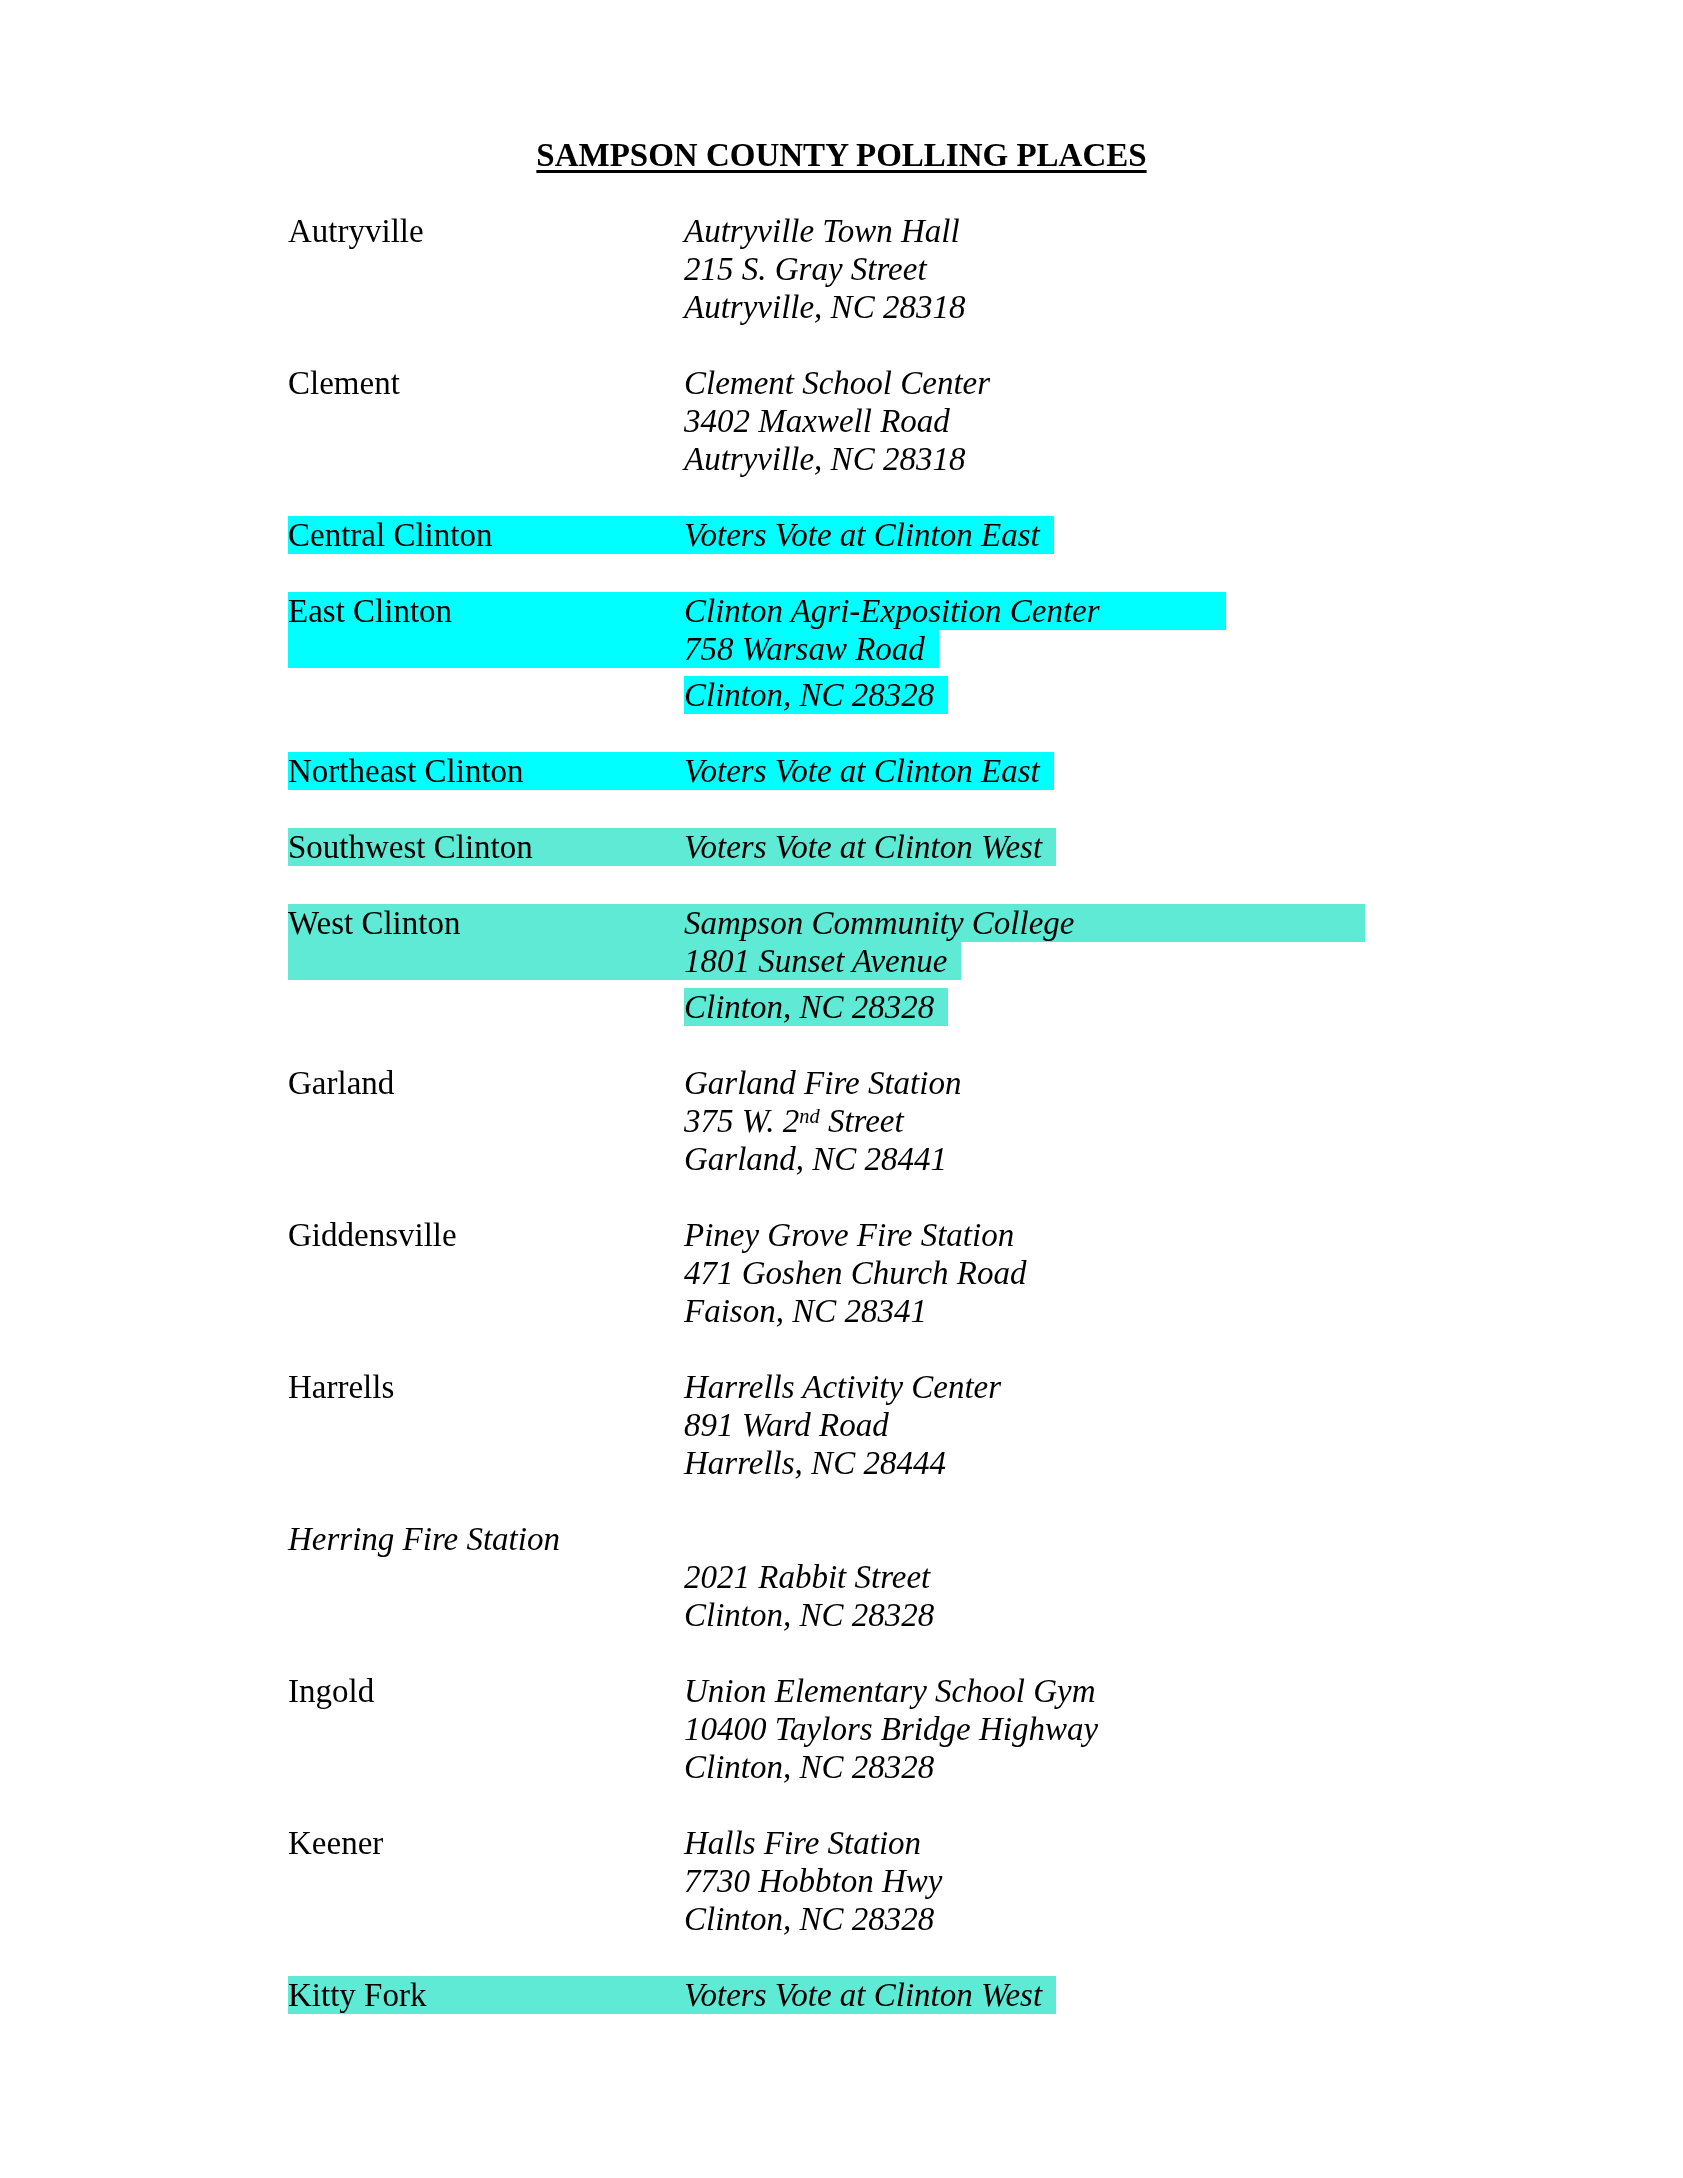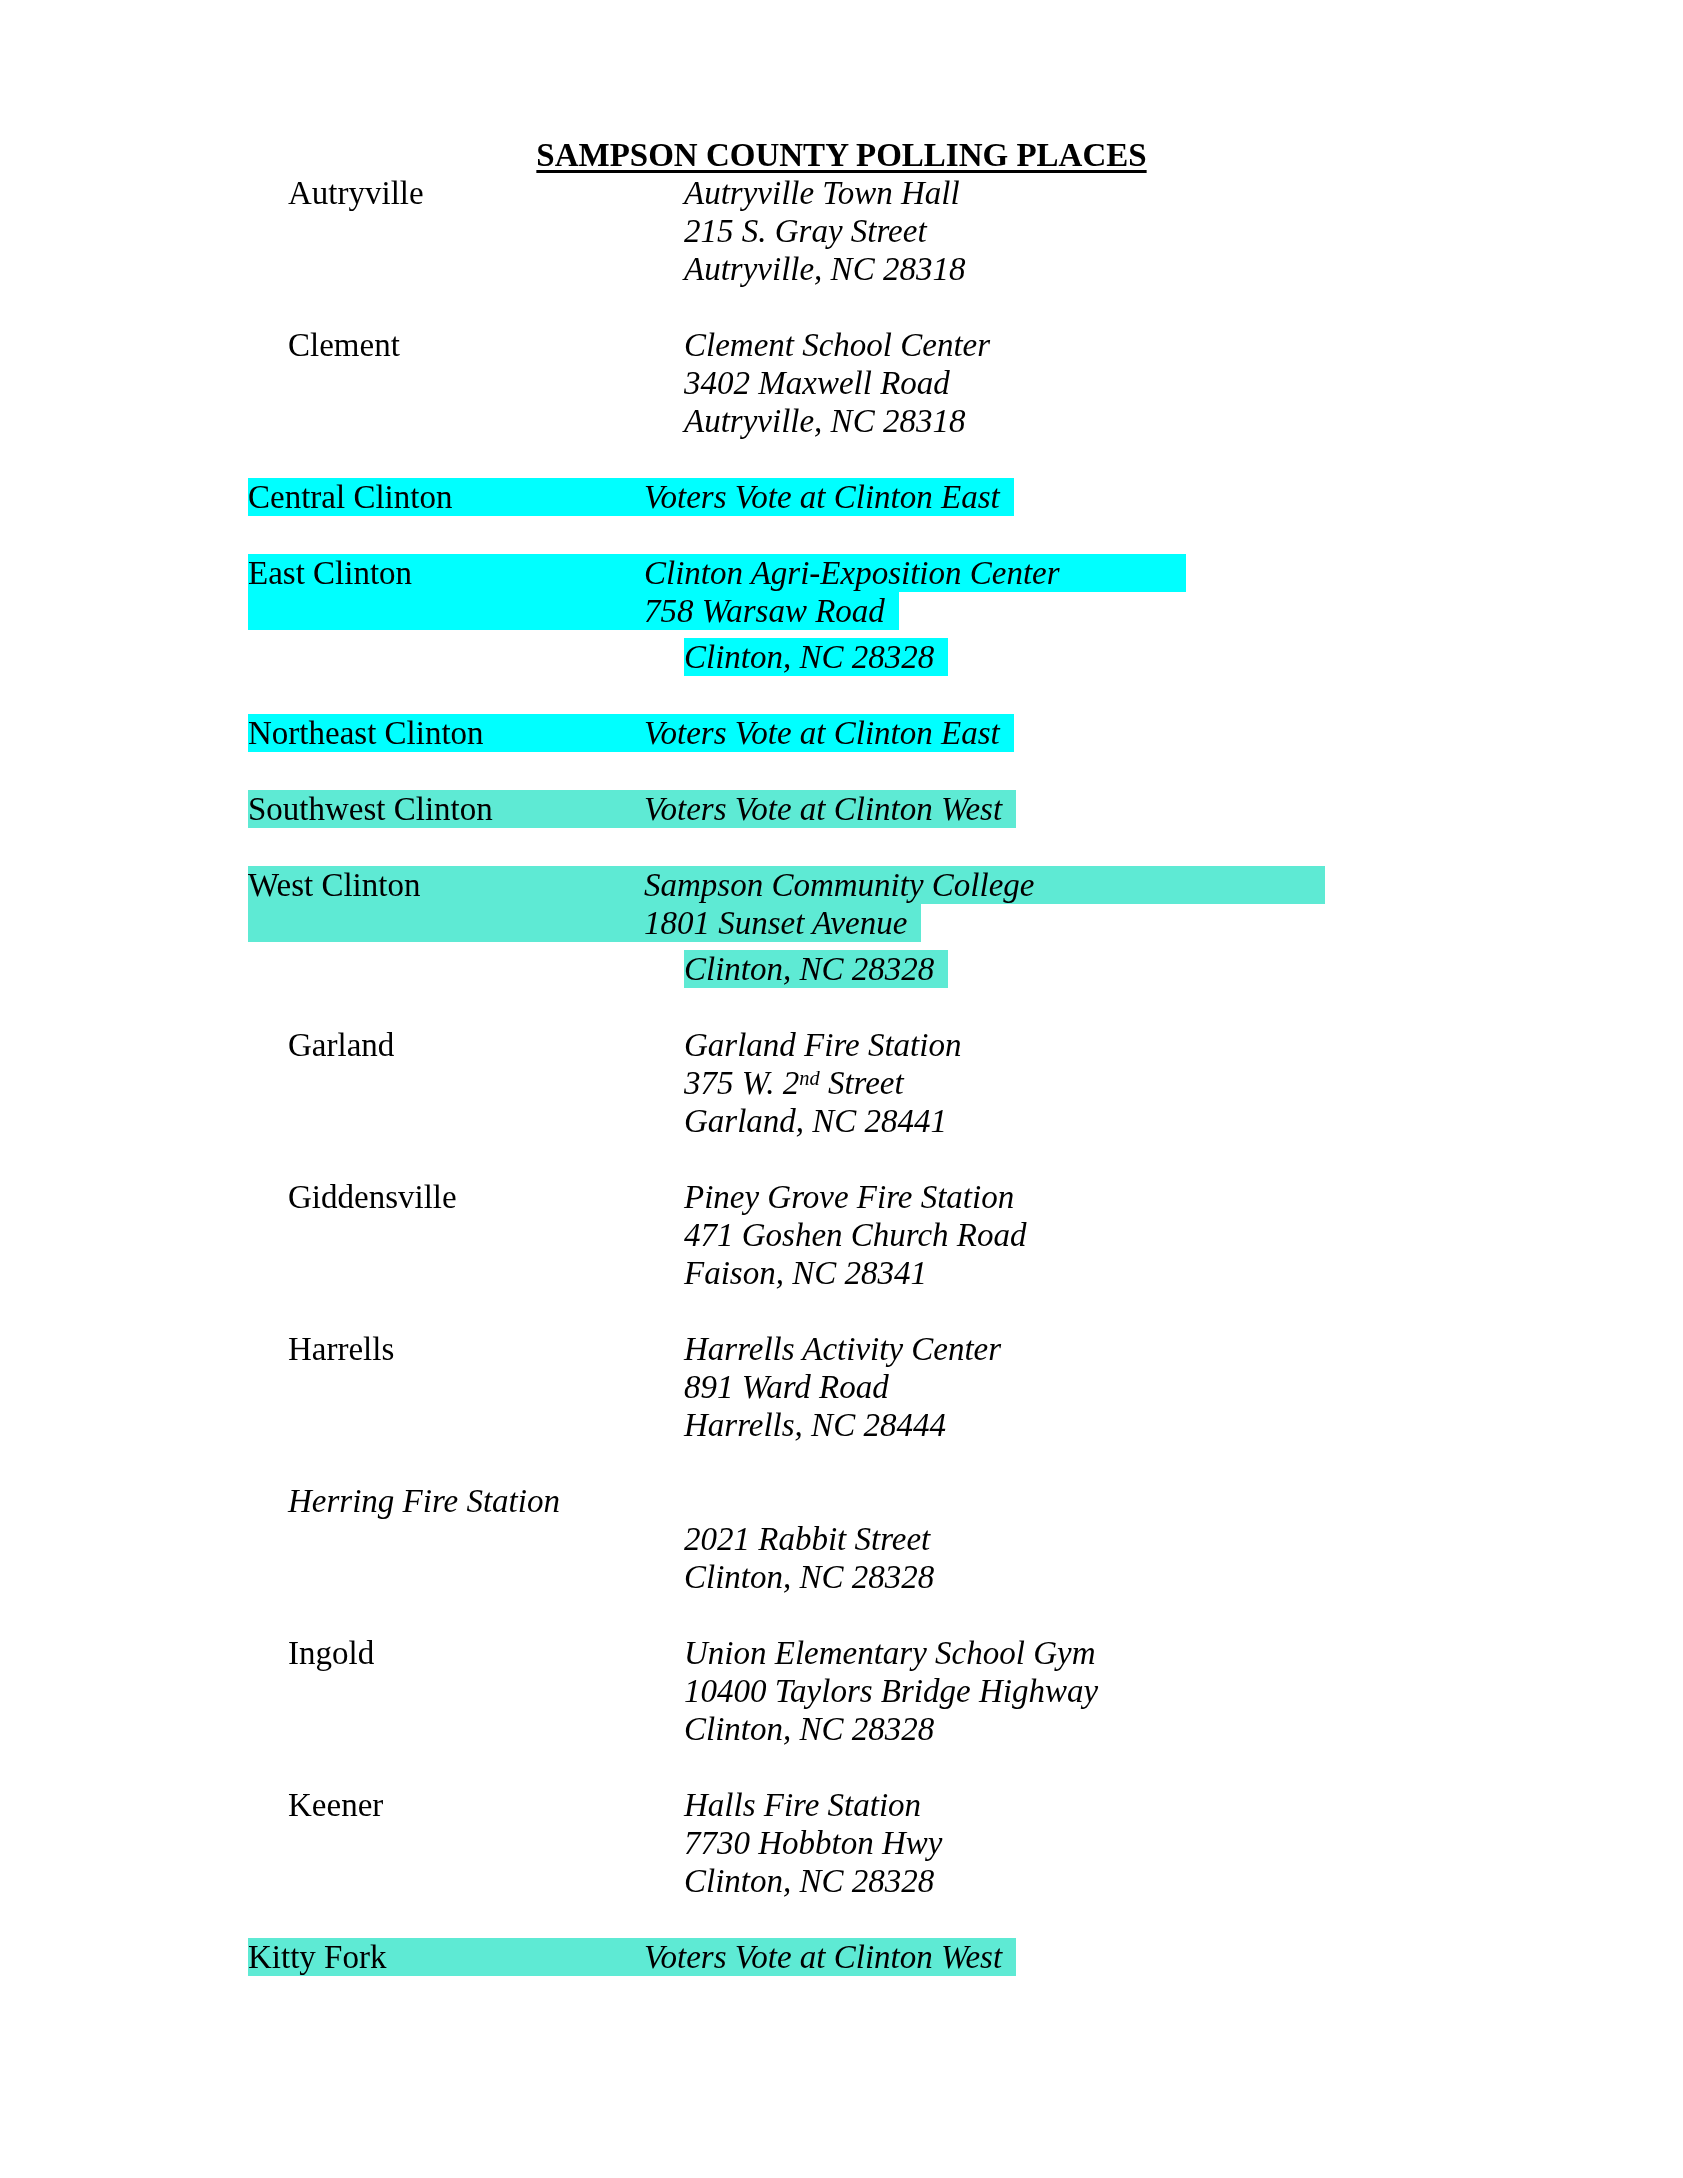--- a/index.html
+++ b/index.html
@@ -24,40 +24,42 @@
     left: 0;
     width: 1683px;
   }
   .title {
     text-align: center;
     font-weight: 700;
     text-decoration: underline;
     text-decoration-thickness: 3px;
     text-underline-offset: 4px;
     line-height: 38px;
+    margin-bottom: 38px; 
   }
   .entry {
     margin-left: 248px;
     margin-bottom: 38px; 
   }
   .line {
     line-height: 38px;
     white-space: nowrap;
   }
   .flexline { display: flex; margin-left: 40px; }
   .precinct {
     display: inline-block;
     width: 396px;
     flex: 0 0 396px;
     white-space: nowrap;
   }
   .loc { white-space: nowrap; font-style: italic; }
   .band {
     display: inline-flex;
     padding-right: 14px; 
+    margin-left: 40px;
   }
   .bg-cyan    { background: #00ffff; }
   .bg-magenta { background: #5eead4; }
   .pad-east { padding-right: 126px; } 
   .pad-west { padding-right: 291px; } 
   .hl { padding-right: 14px; }
   .sup {
     font-size: 0.62em;
     line-height: 0;
     position: relative;

